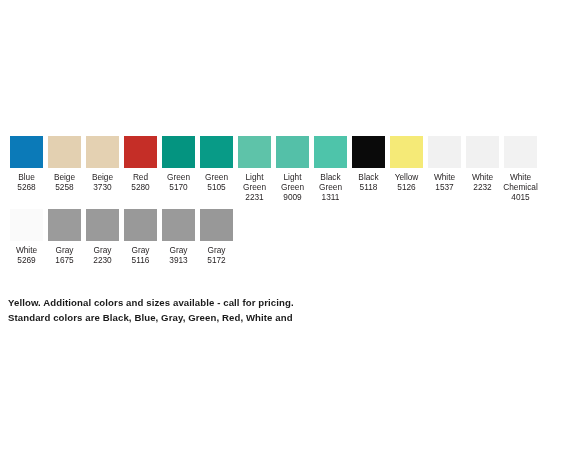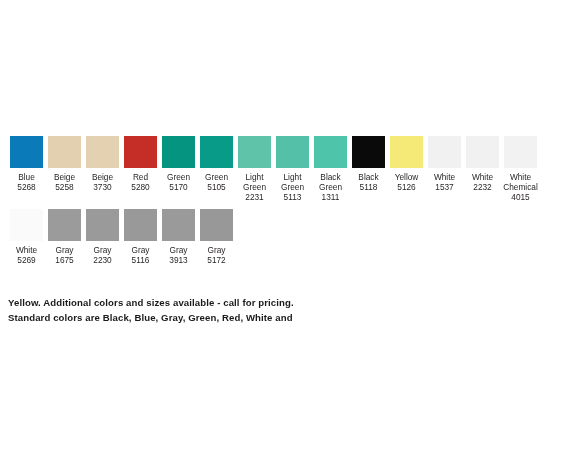--- a/index.html
+++ b/index.html
@@ -129,21 +129,21 @@
             <span class="ln">Light</span>
             <span class="ln">Green</span>
             <span class="ln">2231</span>
           </div>
         </div>
         <div class="swatch-cell">
           <span class="swatch-chip" style="background: rgb(84, 192, 168);"></span>
           <div class="swatch-label">
             <span class="ln">Light</span>
             <span class="ln">Green</span>
-            <span class="ln">5113</span>
+            <span class="ln">9009</span>
           </div>
         </div>
         <div class="swatch-cell">
           <span class="swatch-chip" style="background: rgb(78, 196, 170);"></span>
           <div class="swatch-label">
             <span class="ln">Black</span>
             <span class="ln">Green</span>
             <span class="ln">1311</span>
           </div>
         </div>

